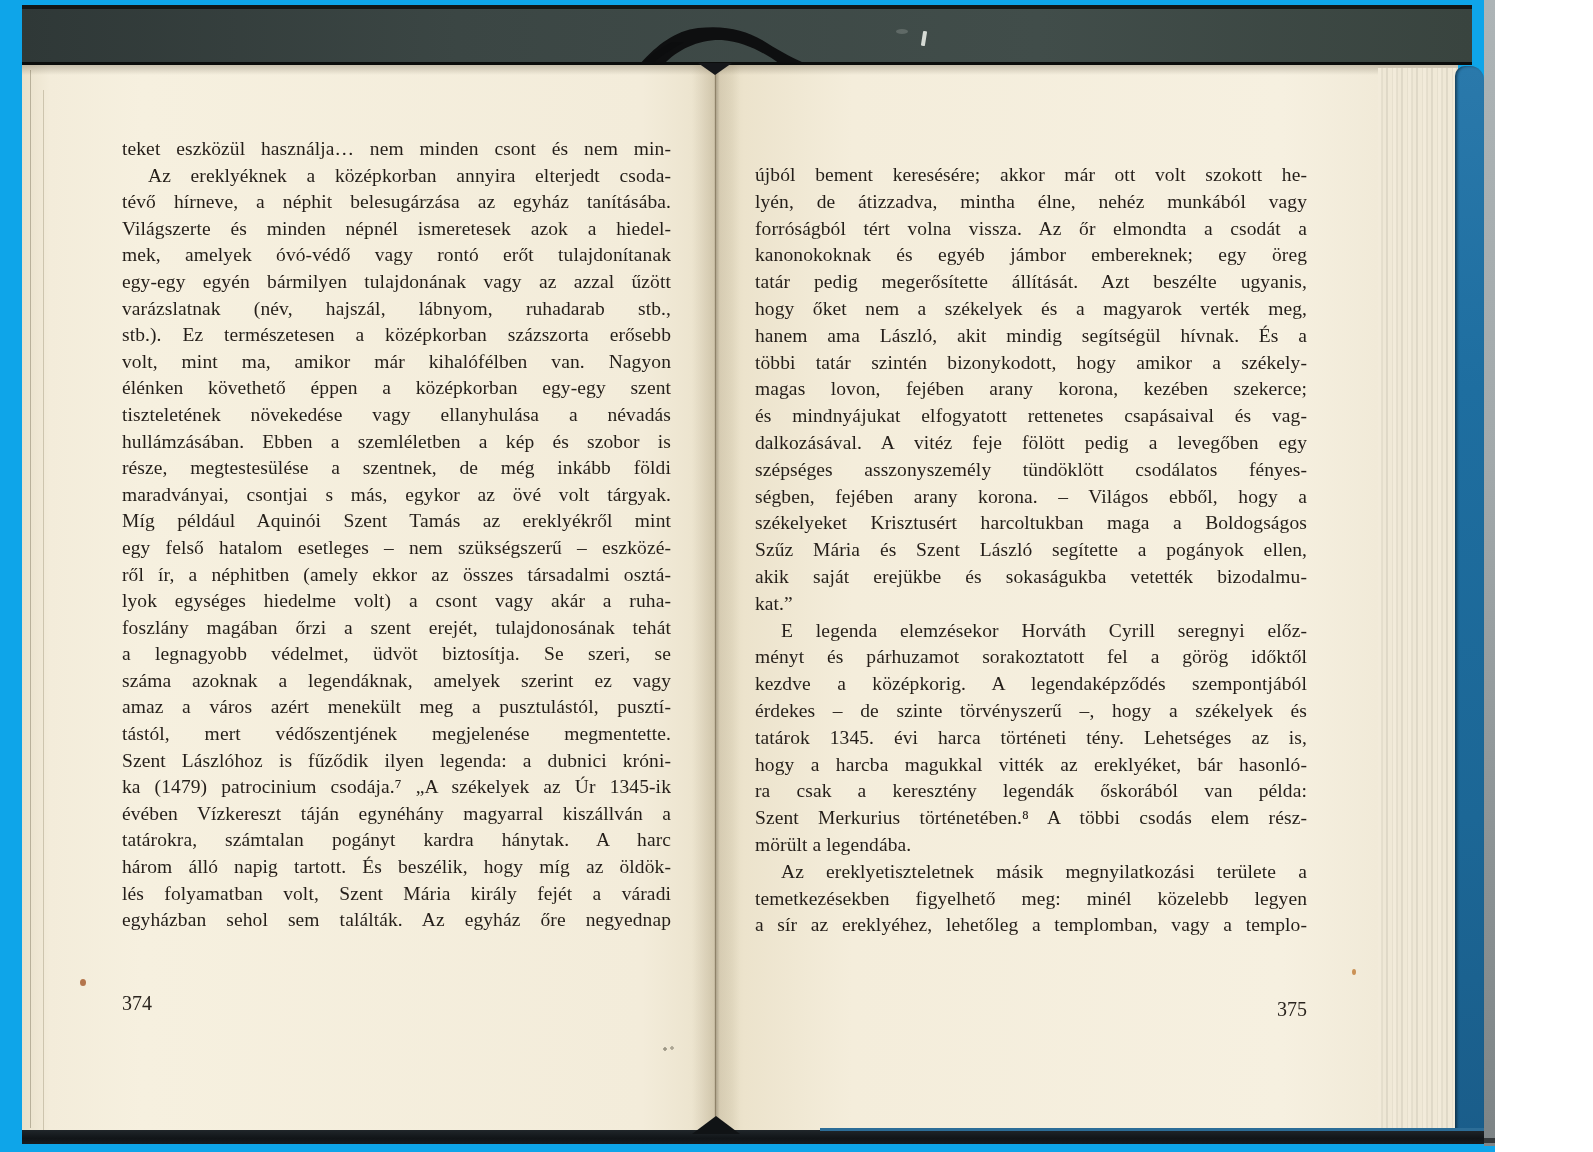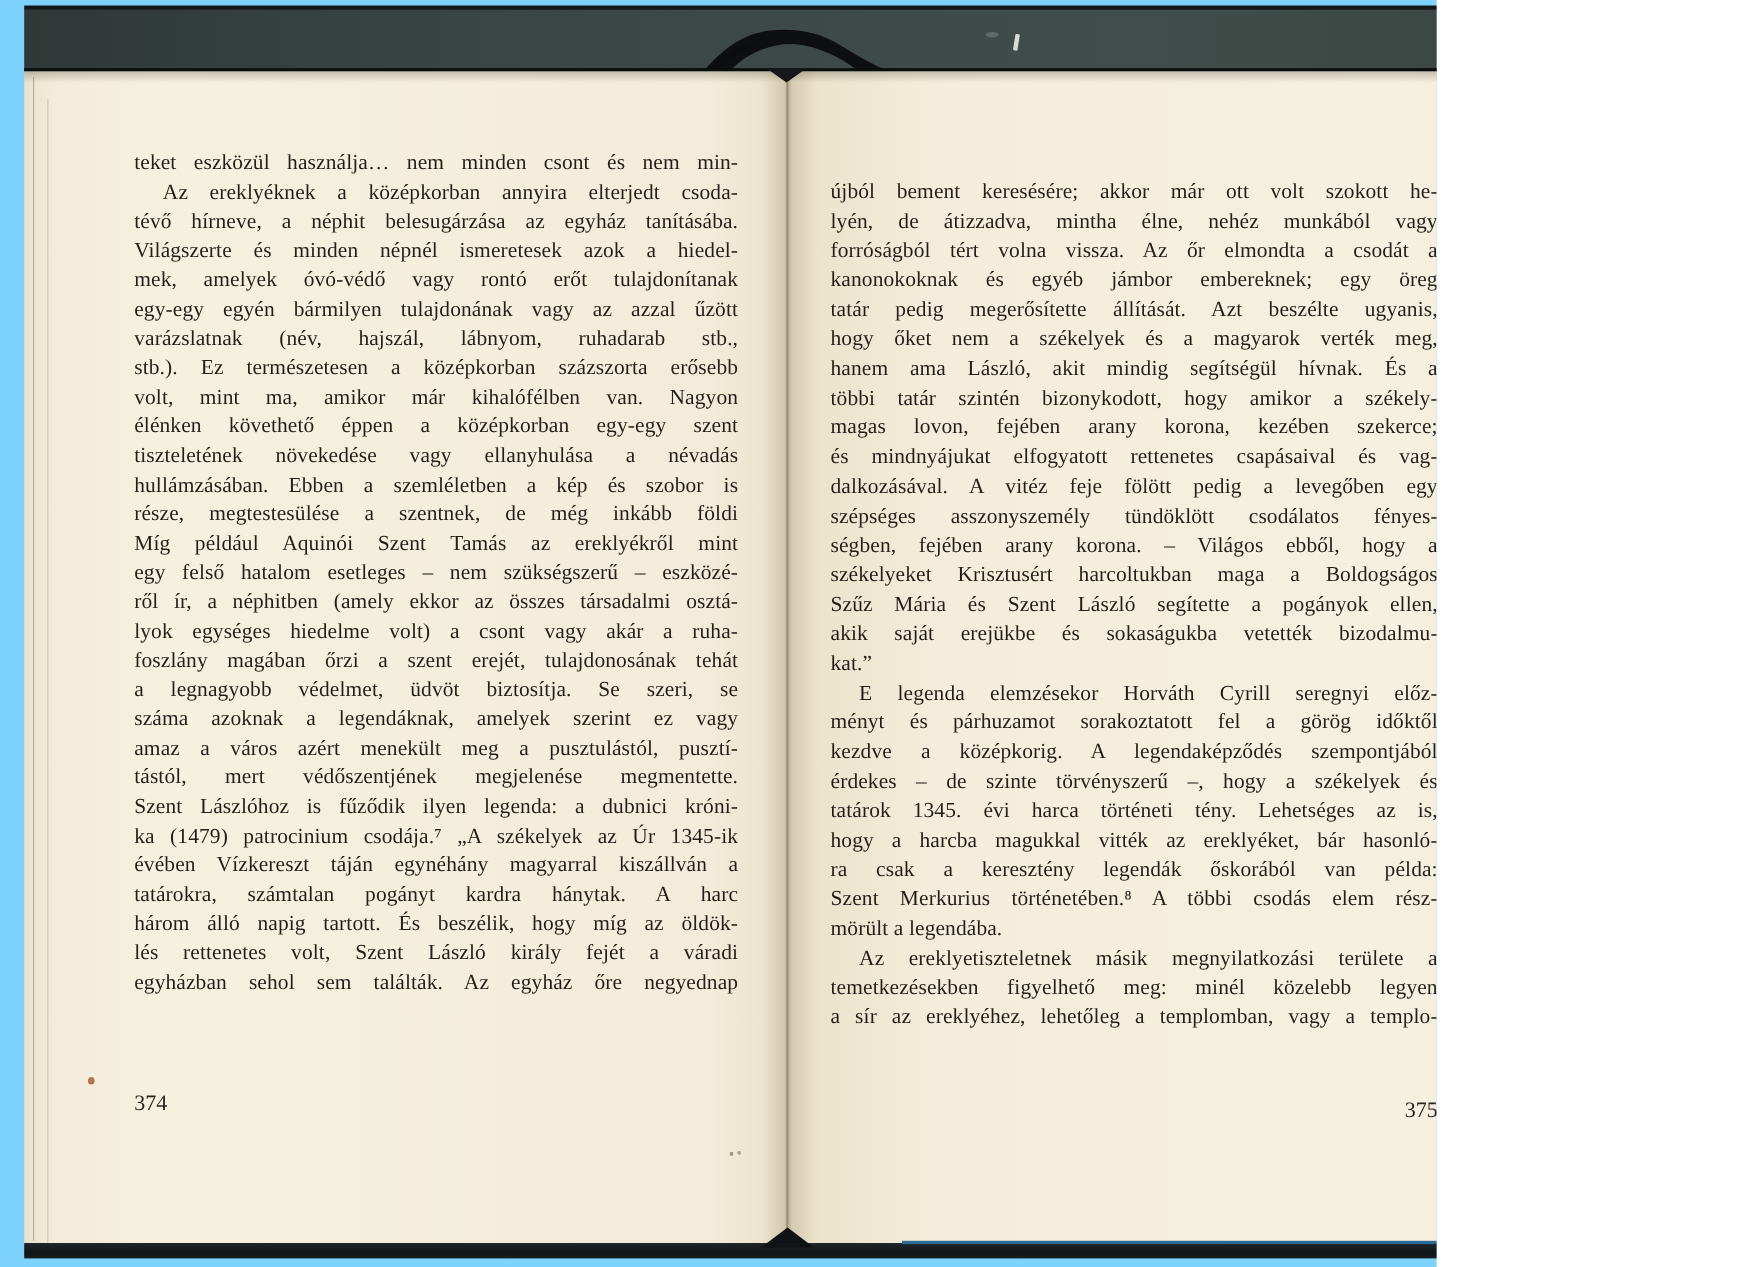--- a/index.html
+++ b/index.html
@@ -1,18 +1,18 @@
 <!DOCTYPE html>
 <html><head>
 <meta charset="utf-8">
 <style>
   html,body{margin:0;padding:0;background:#ffffff;}
   #scene{
-    position:relative;width:1306px;height:1152px;overflow:hidden;
-    background:#7dd3fc;
+    position:relative;width:1495px;height:1152px;overflow:hidden;
+    background:#0ea5e9;
     font-family:"Liberation Serif","DejaVu Serif",serif;
   }
   
   .bg-right{
     position:absolute;left:1484px;top:0;width:109px;height:1146px;
     background:linear-gradient(180deg,#adb4b6 0%,#a2a9ab 40%,#8b9294 75%,#7d8486 100%);
   }
   .bg-right-strip{
     position:absolute;left:1572px;top:0;width:21px;height:1146px;
     background:linear-gradient(90deg,rgba(0,0,0,0.10),rgba(0,0,0,0.22));
@@ -174,35 +174,36 @@
       <div class="line">Világszerte és minden népnél ismeretesek azok a hiedel-</div>
       <div class="line">mek, amelyek óvó-védő vagy rontó erőt tulajdonítanak</div>
       <div class="line">egy-egy egyén bármilyen tulajdonának vagy az azzal űzött</div>
       <div class="line">varázslatnak (név, hajszál, lábnyom, ruhadarab stb.,</div>
       <div class="line">stb.). Ez természetesen a középkorban százszorta erősebb</div>
       <div class="line">volt, mint ma, amikor már kihalófélben van. Nagyon</div>
       <div class="line">élénken követhető éppen a középkorban egy-egy szent</div>
       <div class="line">tiszteletének növekedése vagy ellanyhulása a névadás</div>
       <div class="line">hullámzásában. Ebben a szemléletben a kép és szobor is</div>
       <div class="line">része, megtestesülése a szentnek, de még inkább földi</div>
+      <div class="line">maradványai, csontjai s más, egykor az övé volt tárgyak.</div>
       <div class="line">Míg például Aquinói Szent Tamás az ereklyékről mint</div>
       <div class="line">egy felső hatalom esetleges – nem szükségszerű – eszközé-</div>
       <div class="line">ről ír, a néphitben (amely ekkor az összes társadalmi osztá-</div>
       <div class="line">lyok egységes hiedelme volt) a csont vagy akár a ruha-</div>
       <div class="line">foszlány magában őrzi a szent erejét, tulajdonosának tehát</div>
       <div class="line">a legnagyobb védelmet, üdvöt biztosítja. Se szeri, se</div>
       <div class="line">száma azoknak a legendáknak, amelyek szerint ez vagy</div>
       <div class="line">amaz a város azért menekült meg a pusztulástól, pusztí-</div>
       <div class="line">tástól, mert védőszentjének megjelenése megmentette.</div>
       <div class="line">Szent Lászlóhoz is fűződik ilyen legenda: a dubnici króni-</div>
       <div class="line">ka (1479) patrocinium csodája.⁷ „A székelyek az Úr 1345-ik</div>
       <div class="line">évében Vízkereszt táján egynéhány magyarral kiszállván a</div>
       <div class="line">tatárokra, számtalan pogányt kardra hánytak. A harc</div>
       <div class="line">három álló napig tartott. És beszélik, hogy míg az öldök-</div>
-      <div class="line">lés rettenetes volt, Szent László király fejét a váradi</div>
+      <div class="line">lés folyamatban volt, Szent Mária király fejét a váradi</div>
       <div class="line">egyházban sehol sem találták. Az egyház őre negyednap</div>
     </div>
 
   <div class="textblock tb-right">
       <div class="line">újból bement keresésére; akkor már ott volt szokott he-</div>
       <div class="line">lyén, de átizzadva, mintha élne, nehéz munkából vagy</div>
       <div class="line">forróságból tért volna vissza. Az őr elmondta a csodát a</div>
       <div class="line">kanonokoknak és egyéb jámbor embereknek; egy öreg</div>
       <div class="line">tatár pedig megerősítette állítását. Azt beszélte ugyanis,</div>
       <div class="line">hogy őket nem a székelyek és a magyarok verték meg,</div>

